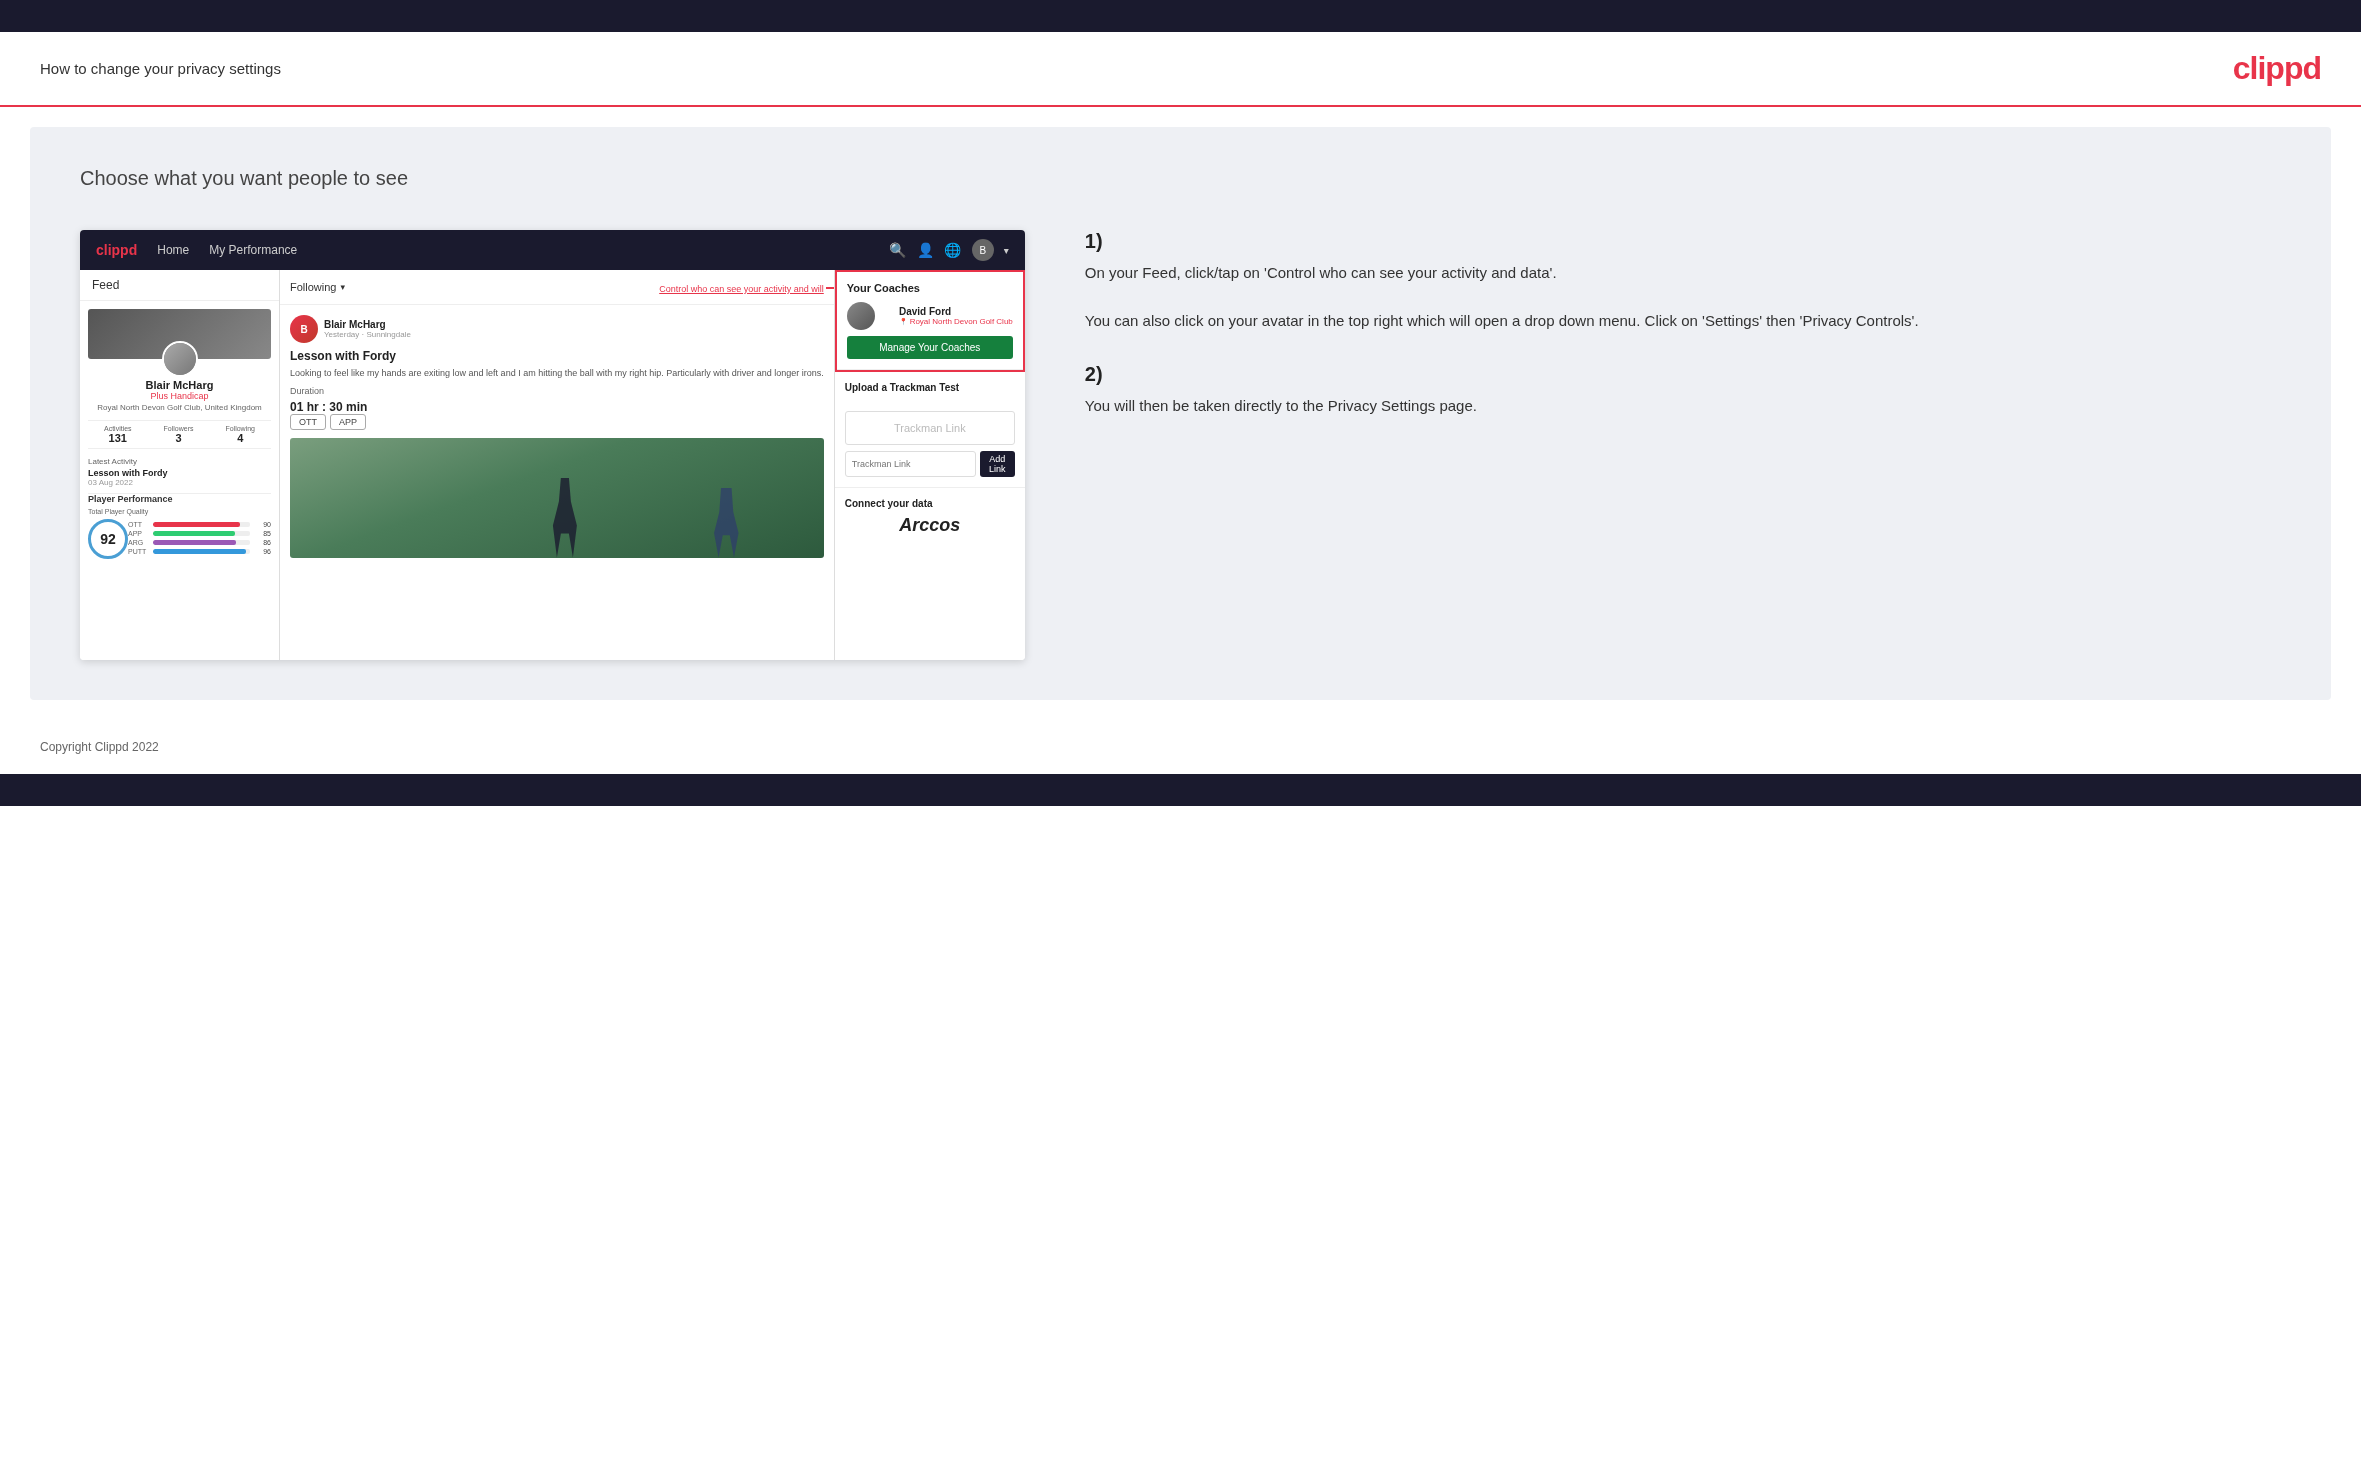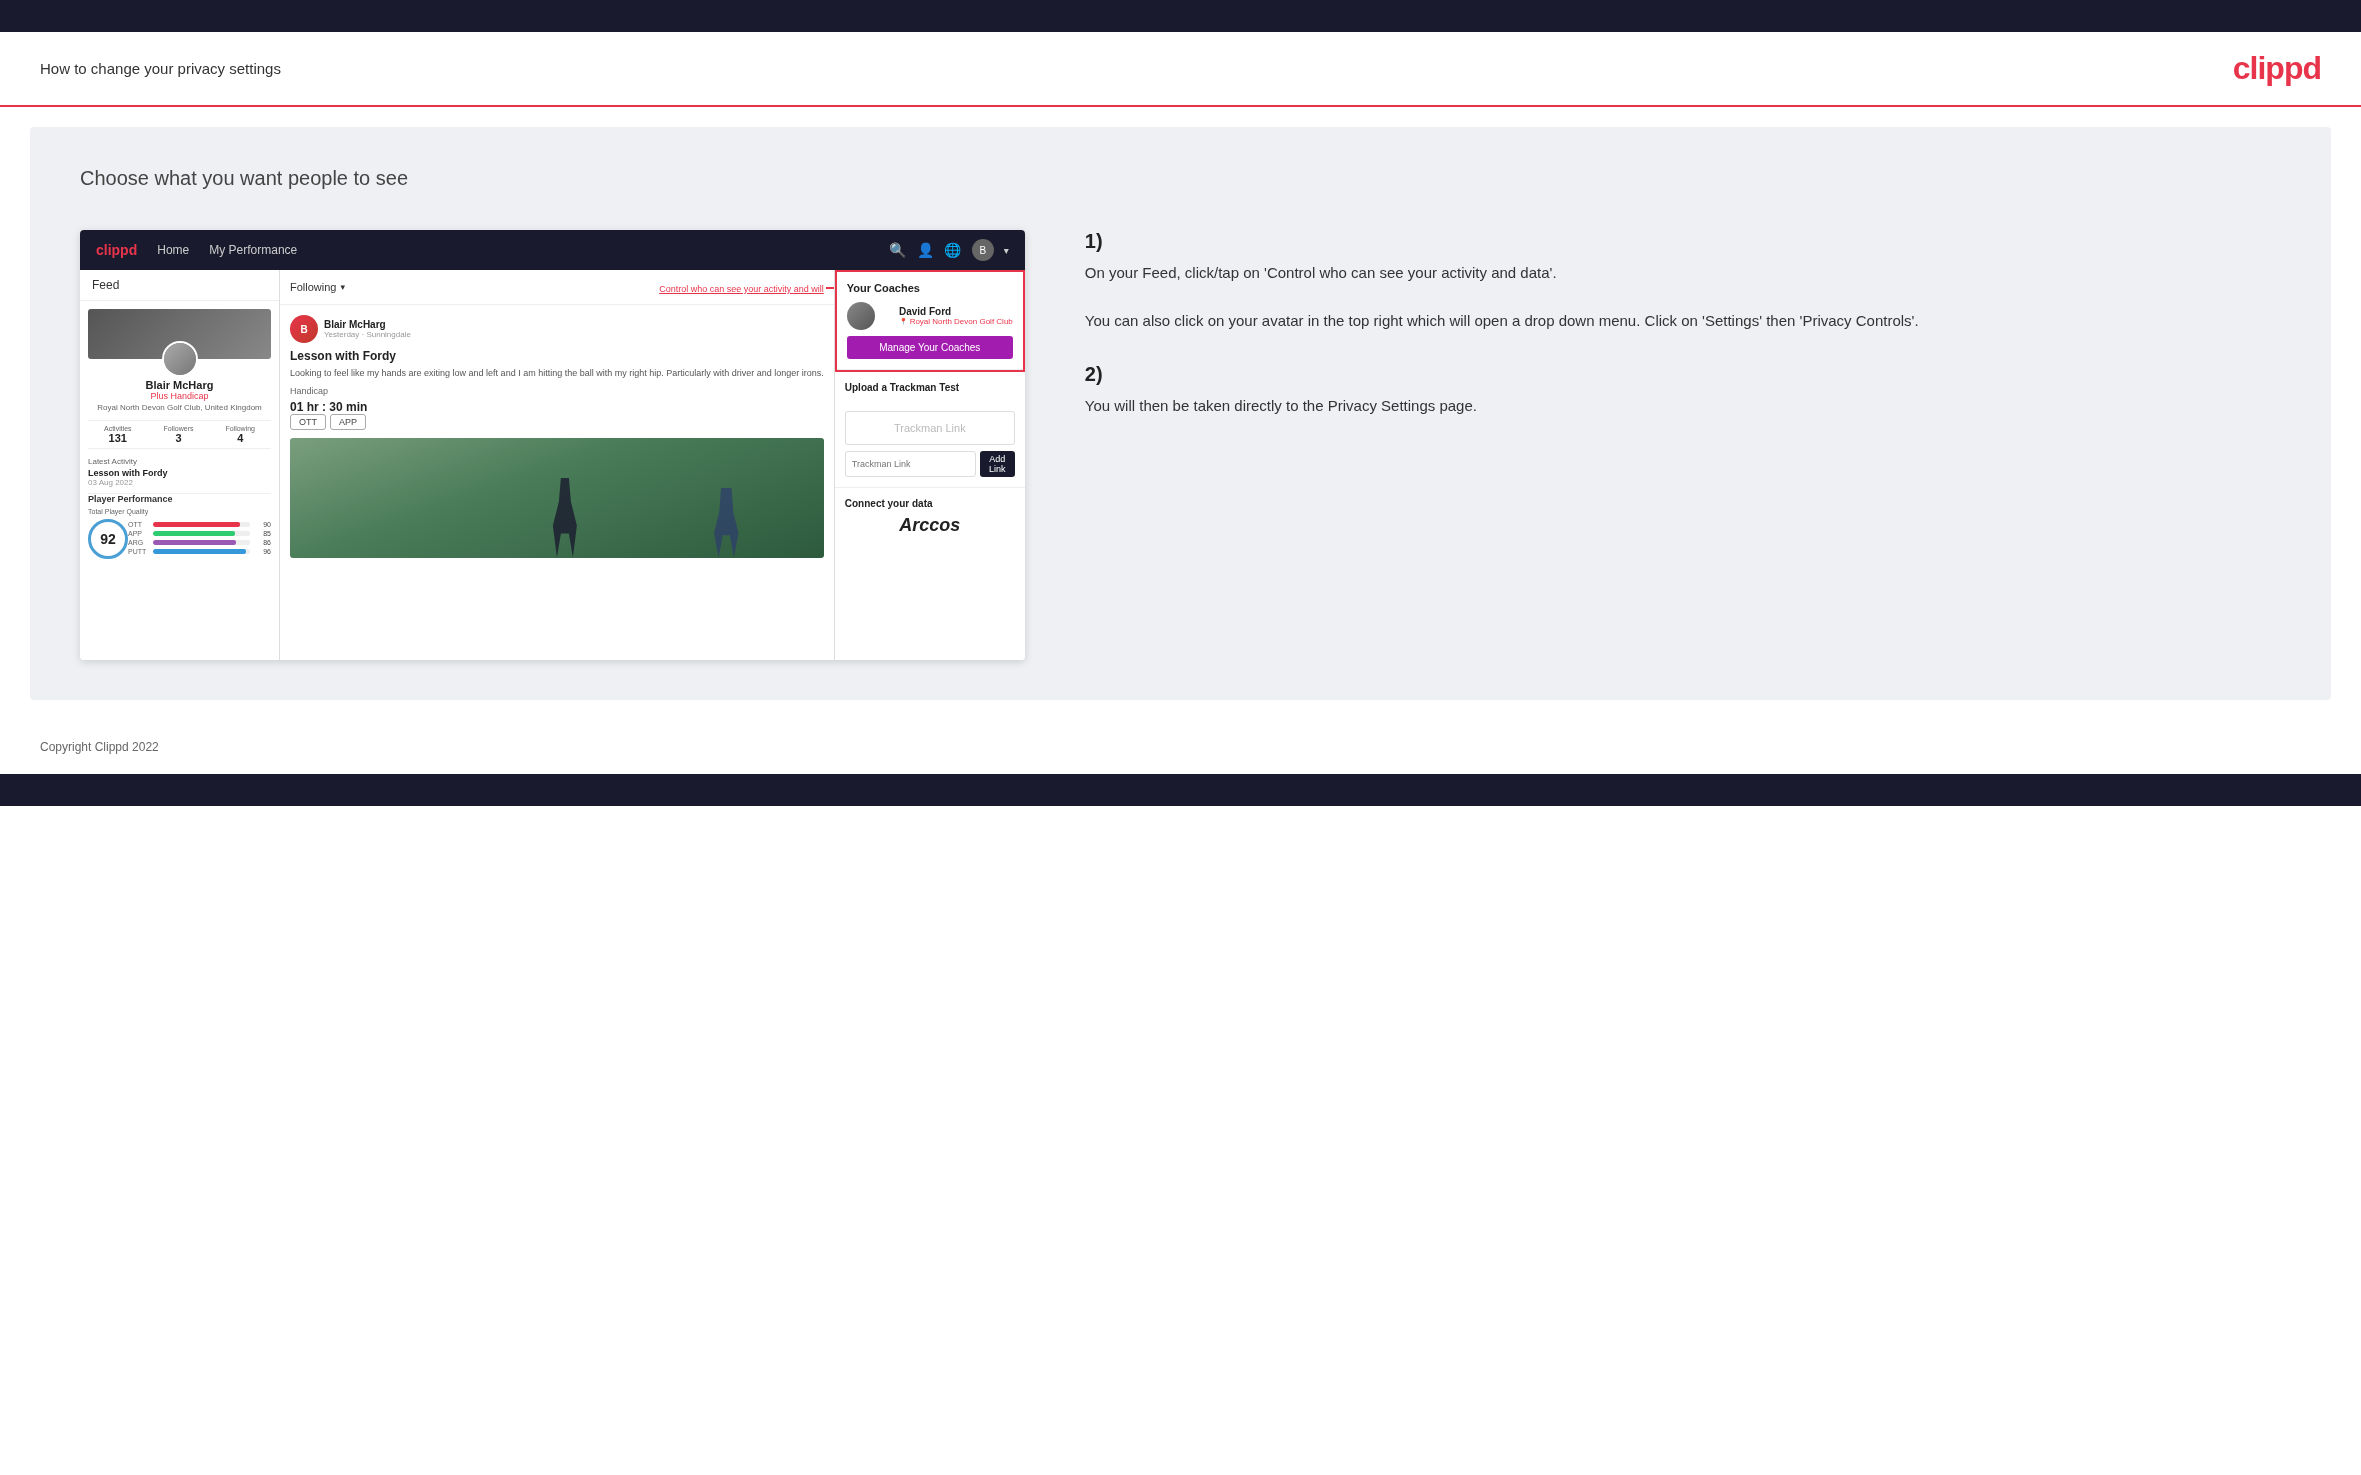--- a/index.html
+++ b/index.html
@@ -437,21 +437,21 @@
       color: #222;
     }
     .coach-club {
       font-size: 8px;
       color: #e8344a;
       display: flex;
       align-items: center;
       gap: 2px;
     }
     .manage-coaches-btn {
-      background: #a21caf;
+      background: #15803d;
       color: #fff;
       border: none;
       width: 100%;
       padding: 6px;
       border-radius: 3px;
       font-size: 10px;
       cursor: pointer;
       text-align: center;
     }
     .trackman-section {
@@ -672,21 +672,21 @@
             <div class="post-card">
               <div class="post-header">
                 <div class="post-avatar">B</div>
                 <div>
                   <div class="post-meta-name">Blair McHarg</div>
                   <div class="post-meta-date">Yesterday · Sunningdale</div>
                 </div>
               </div>
               <div class="post-title">Lesson with Fordy</div>
               <div class="post-body">Looking to feel like my hands are exiting low and left and I am hitting the ball with my right hip. Particularly with driver and longer irons.</div>
-              <div class="post-duration">Handicap</div>
+              <div class="post-duration">Duration</div>
               <div class="post-duration-value">01 hr : 30 min</div>
               <div class="post-tags">
                 <span class="post-tag">OTT</span>
                 <span class="post-tag">APP</span>
               </div>
               <div class="post-image">
                 <div class="post-image-silhouette"></div>
                 <div class="post-image-silhouette2"></div>
               </div>
             </div>

